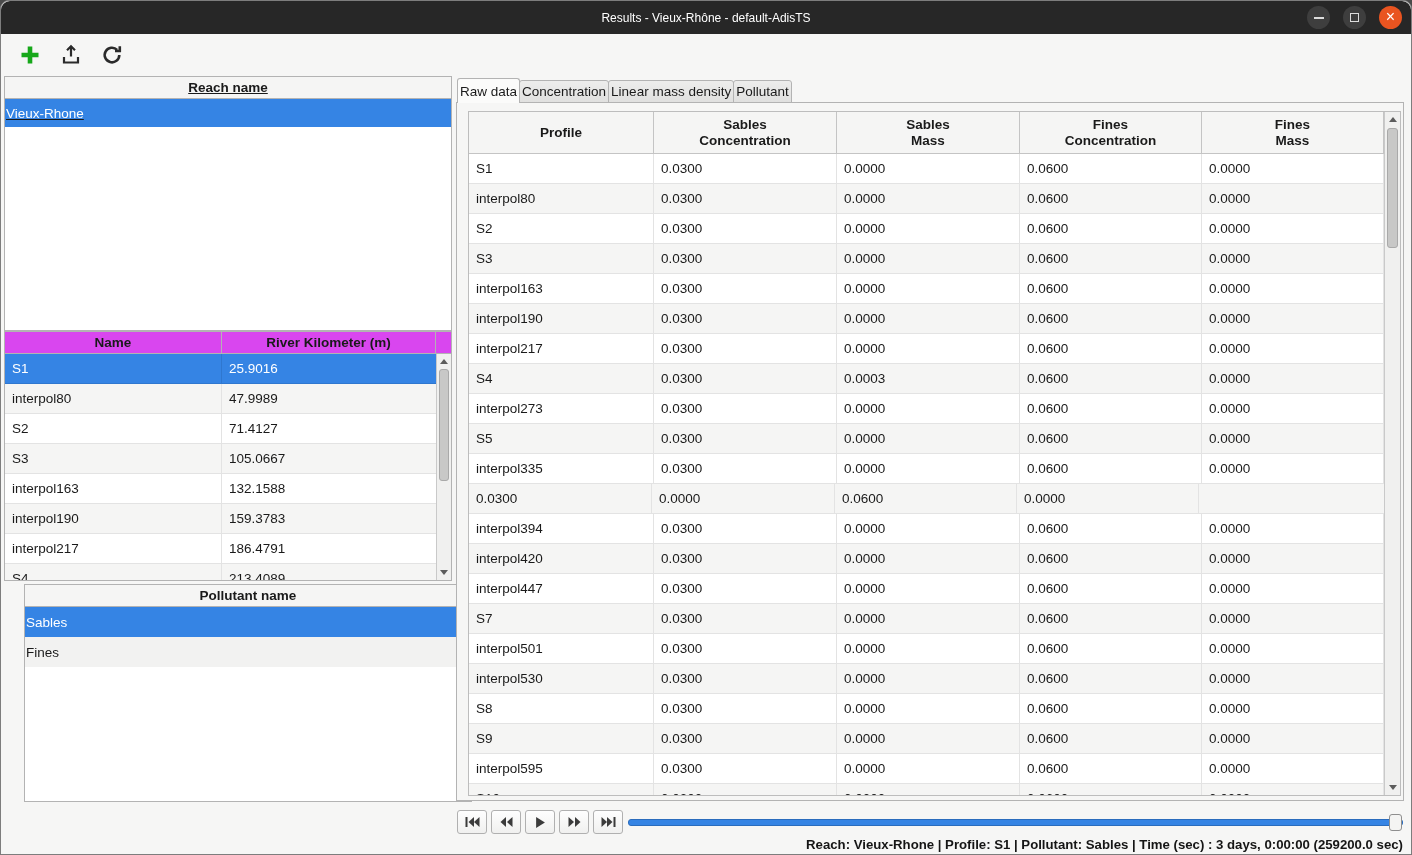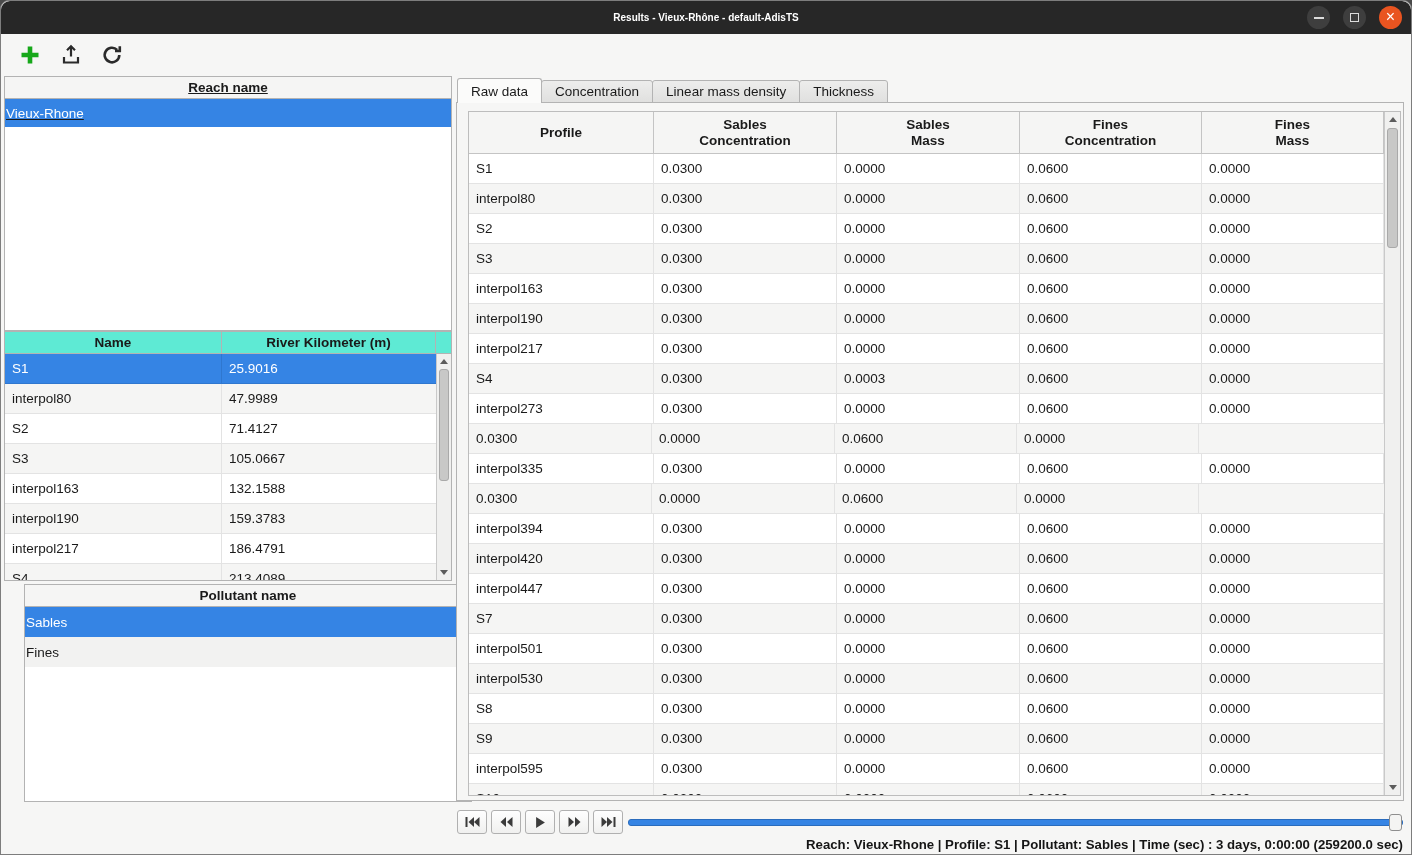--- a/index.html
+++ b/index.html
@@ -3,21 +3,21 @@
 <meta charset="utf-8">
 <style>
   * { box-sizing: border-box; margin: 0; padding: 0; }
   html, body { width: 1412px; height: 855px; overflow: hidden; }
   body { font-family: "Liberation Sans", sans-serif; font-size: 13.5px; color: #1a1a1a; background: #4a4a4a; }
 
   #win { position: relative; width: 1412px; height: 855px; background: #f6f6f5; border-radius: 9px 9px 0 0; overflow: hidden; border: 1px solid #7d7d7d; }
 
   
   .titlebar { position: absolute; top: 0; left: 0; width: 100%; height: 33px; background: #272727; display: flex; align-items: center; justify-content: center; border-radius: 9px 9px 0 0; }
-  .titlebar .title { color: #ffffff; font-weight: bold; font-size: 10px; text-align: center; }
+  .titlebar .title { color: #ffffff; font-weight: normal; font-size: 12px; text-align: center; }
   .winbtns { position: absolute; right: 9px; top: 5px; display: flex; gap: 13px; }
   .winbtn { width: 23px; height: 23px; border-radius: 50%; background: #3e3e3e; display: flex; align-items: center; justify-content: center; cursor: pointer; }
   .winbtn.close { background: #e95420; }
   .glyph-min { display: block; width: 10px; height: 2px; background: #dcdcdc; }
   .glyph-max { display: block; width: 9px; height: 9px; border: 1.5px solid #dcdcdc; }
   .glyph-close { color: #ffffff; font-size: 16px; line-height: 1; margin-top: -2px; }
 
   
   .toolbar { position: absolute; top: 33px; left: 0; width: 100%; height: 42px; display: flex; align-items: center; gap: 9px; padding-left: 13px; }
   .toolbtn { width: 32px; height: 32px; border: none; background: transparent; display: flex; align-items: center; justify-content: center; cursor: pointer; }
@@ -28,21 +28,21 @@
   #profiles-panel { top: 330px; height: 250px; }
   #pollutant-panel { top: 583px; height: 218px; margin-left: 20px; }
   .panel-header { height: 22px; background: #f5f5f4; border-bottom: 1px solid #b3b3b3; display: flex; align-items: center; justify-content: center; font-weight: bold; }
 
   .reach-item, .pollutant-item { display: flex; align-items: center; padding-left: 1px; }
   .reach-item { height: 28px; }
   .pollutant-item { height: 30px; }
   .alt { background: #f2f2f1; }
   .selected { background: #3584e4 !important; color: #ffffff; }
 
-  .ph-row { display: flex; height: 22px; background: #5eead4; border-bottom: 1px solid #b3b3b3; font-weight: bold; }
+  .ph-row { display: flex; height: 22px; background: #d946ef; border-bottom: 1px solid #b3b3b3; font-weight: bold; }
   .ph-cell { display: flex; align-items: center; justify-content: center; }
   .ph-name { width: 217px; border-right: 1px solid #b3b3b3; }
   .ph-km { width: 214px; border-right: 1px solid #b3b3b3; }
   .ph-corner { flex: 1; }
   .profiles-body { position: absolute; top: 22px; left: 0; width: 431px; height: 226px; overflow: hidden; }
   .p-row { display: flex; height: 30px; border-bottom: 1px solid #e3e3e3; background: #fff; }
   .p-row.alt { background: #f5f5f4; }
   .p-row.selected { border-bottom-color: #2f77cf; }
   .p-cell { display: flex; align-items: center; padding-left: 7px; }
   .p-cell.name { width: 217px; border-right: 1px solid #e3e3e3; }
@@ -54,21 +54,21 @@
   #profiles-scroll { top: 22px; height: 226px; }
   .sb-btn { position: absolute; left: 0; width: 100%; height: 13px; display: flex; align-items: center; justify-content: center; cursor: pointer; }
   .sb-up { top: 1px; } .sb-down { bottom: 1px; }
   .tri-up { width: 0; height: 0; border-left: 4px solid transparent; border-right: 4px solid transparent; border-bottom: 5px solid #5c5c5c; }
   .tri-down { width: 0; height: 0; border-left: 4px solid transparent; border-right: 4px solid transparent; border-top: 5px solid #5c5c5c; }
   .sb-thumb { position: absolute; left: 2px; right: 2px; background: #c8c8c7; border: 1px solid #a9a9a9; border-radius: 3px; cursor: pointer; }
   #profiles-thumb { top: 15px; height: 112px; }
 
   
   .tabbar { position: absolute; left: 456px; top: 77px; height: 25px; display: flex; align-items: flex-end; z-index: 3; }
-  .tab { height: 23px; padding: 0 13px; display: flex; align-items: center; background: linear-gradient(#ededec, #e0e0df); border: 1px solid #b3b3b3; border-radius: 3px 3px 0 0; margin-right: -1px; cursor: pointer; }
+  .tab { height: 23px; padding: 0 2px; display: flex; align-items: center; background: linear-gradient(#ededec, #e0e0df); border: 1px solid #b3b3b3; border-radius: 3px 3px 0 0; margin-right: -1px; cursor: pointer; }
   .tab.active { height: 25px; background: #fbfbfa; border-bottom: none; z-index: 4; position: relative; }
 
   
   .tab-pane { position: absolute; left: 455px; top: 101px; width: 948px; height: 699px; border: 1px solid #b3b3b3; background: #f6f6f5; z-index: 2; }
   .data-table { position: absolute; left: 11px; top: 8px; width: 933px; height: 685px; border: 1px solid #bdbdbd; background: #86efac; overflow: hidden; }
   .dt-header { display: flex; height: 42px; background: #f5f5f4; border-bottom: 1px solid #c4c4c4; font-weight: bold; }
   .dt-hcell { display: flex; flex-direction: column; align-items: center; justify-content: center; border-right: 1px solid #c4c4c4; line-height: 16px; cursor: pointer; }
   .dt-body { position: absolute; top: 42px; left: 0; width: 915px; bottom: 0; overflow: hidden; }
   .dt-row { display: flex; height: 30px; border-bottom: 1px solid #e3e3e3; background: #fff; }
   .dt-row.alt { background: #f5f5f4; }
@@ -192,21 +192,21 @@
     <div id="pollutant-list">
         <div class="pollutant-item selected">Sables</div>
         <div class="pollutant-item alt">Fines</div>
       </div>
   </div>
 
   <div class="tabbar" id="tabbar">
       <div class="tab active">Raw data</div>
       <div class="tab">Concentration</div>
       <div class="tab">Linear mass density</div>
-      <div class="tab">Thickness</div>
+      <div class="tab">Pollutant</div>
     </div>
 
   <div class="tab-pane">
     <div class="data-table">
       <div class="dt-header" id="dt-header">
           <div class="dt-hcell c0">
             <span>Profile</span>
           </div>
           <div class="dt-hcell c1">
             <span>Sables</span>
@@ -283,20 +283,21 @@
             <div class="dt-cell c4">0.0000</div>
           </div>
           <div class="dt-row">
             <div class="dt-cell c0">interpol273</div>
             <div class="dt-cell c1">0.0300</div>
             <div class="dt-cell c2">0.0000</div>
             <div class="dt-cell c3">0.0600</div>
             <div class="dt-cell c4">0.0000</div>
           </div>
           <div class="dt-row alt">
+            <div class="dt-cell c0">S5</div>
             <div class="dt-cell c1">0.0300</div>
             <div class="dt-cell c2">0.0000</div>
             <div class="dt-cell c3">0.0600</div>
             <div class="dt-cell c4">0.0000</div>
           </div>
           <div class="dt-row">
             <div class="dt-cell c0">interpol335</div>
             <div class="dt-cell c1">0.0300</div>
             <div class="dt-cell c2">0.0000</div>
             <div class="dt-cell c3">0.0600</div>

